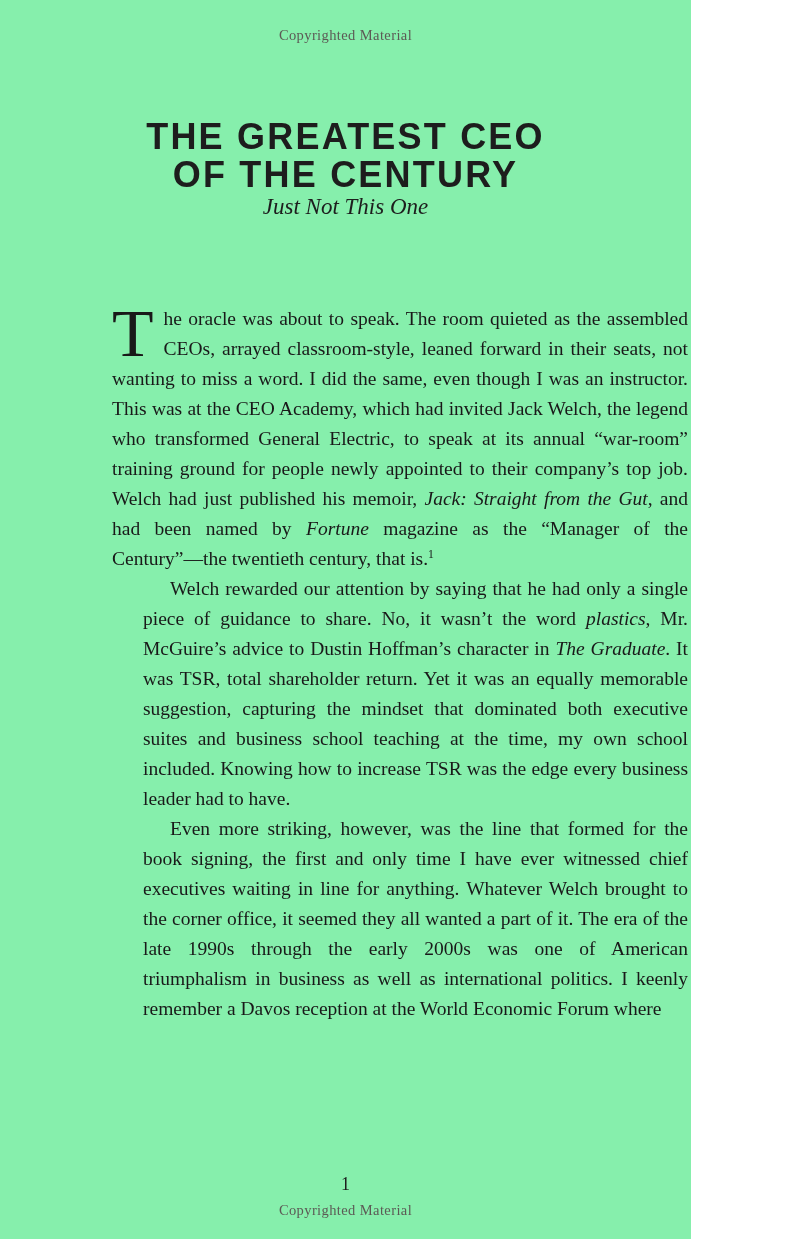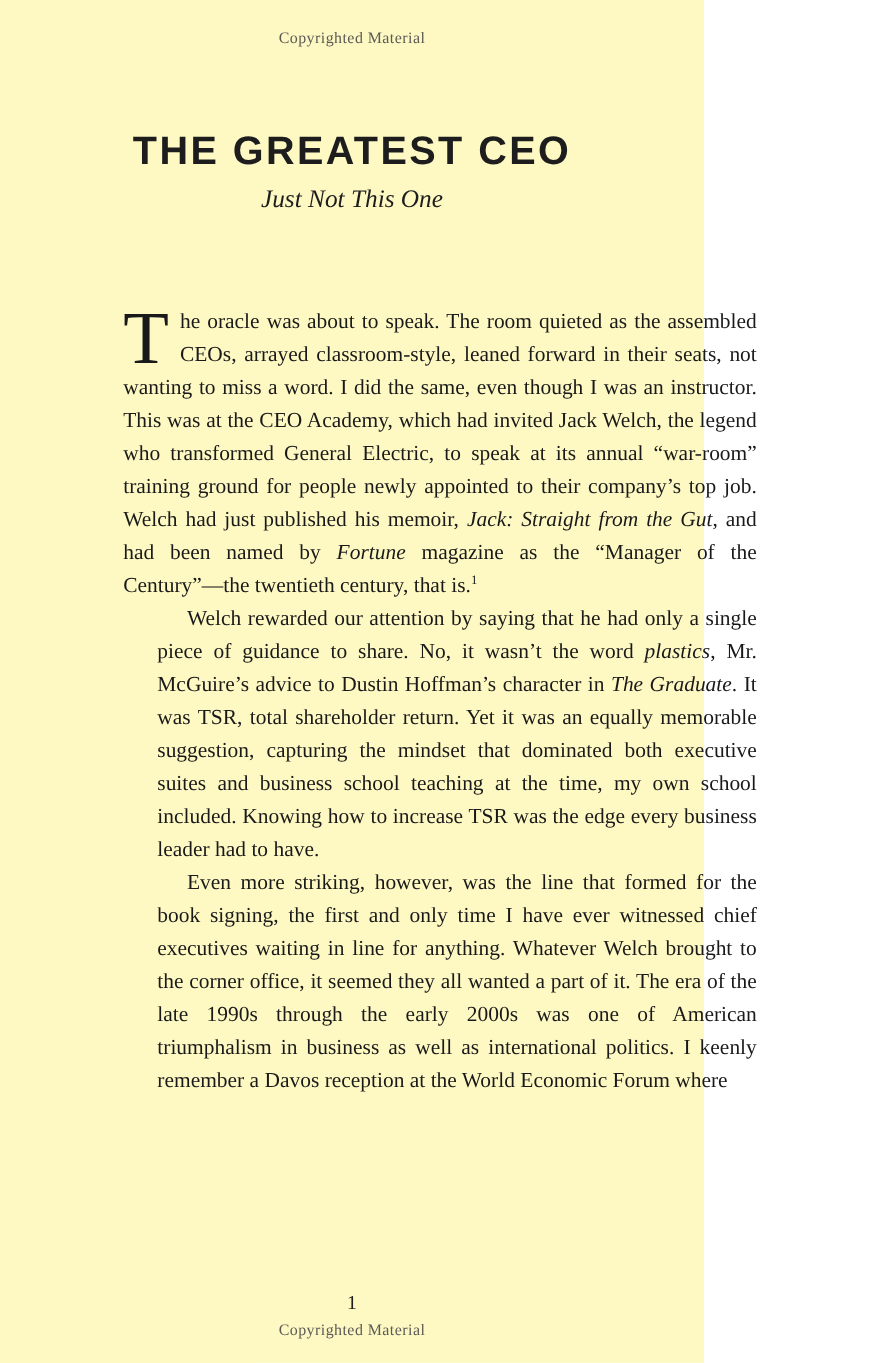--- a/index.html
+++ b/index.html
@@ -6,23 +6,23 @@
   html, body { background: #ffffff; }
   body {
     width: 800px;
     height: 1239px;
     position: relative;
     font-family: "Liberation Serif", serif;
     overflow: hidden;
   }
   .page {
     position: relative;
-    width: 640px;
+    width: 691px;
     height: 1239px;
-    background: #fef9c3;
+    background: #86efac;
   }
   .notice {
     text-align: center;
     font-family: "Liberation Serif", serif;
     font-size: 14.5px;
     letter-spacing: 0.4px;
     color: #5c5a55;
   }
   .notice.top { padding-top: 27px; }
   .kicker {
@@ -40,21 +40,20 @@
     text-align: center;
     font-family: "Liberation Sans", sans-serif;
     font-size: 36px;
     font-weight: 700;
     letter-spacing: 2.2px;
     line-height: 38px;
     color: #1d1d1d;
   }
   .title .title-line { display: block; }
   .subtitle {
-    margin-top: 12px;
     text-align: center;
     font-family: "Liberation Serif", serif;
     font-style: italic;
     font-size: 23px;
     color: #1d1d1d;
   }
   .body-text {
     margin: 84px 112px 0 112px;
     width: 576px;
     font-size: 19.5px;
@@ -95,20 +94,21 @@
 </head>
 <body>
 
 <div class="page">
 
   <div class="notice top">Copyrighted Material</div>
 
 
   <h1 class="title">
     <span class="title-line">THE GREATEST CEO</span>
+    <span class="title-line">OF THE CENTURY</span>
   </h1>
 
   <div class="subtitle">Just Not This One</div>
 
   <div class="body-text">
       <p class="para"><span class="drop-cap">T</span><span>he oracle was about to speak. The room quieted as the assembled CEOs, arrayed classroom-style, leaned forward in their seats, not wanting to miss a word. I did the same, even though I was an instructor. This was at the CEO Academy, which had invited Jack Welch, the legend who transformed General Electric, to speak at its annual “war-room” training ground for people newly appointed to their company’s top job. Welch had just published his memoir, </span><em>Jack: Straight from the Gut</em><span>, and had been named by </span><em>Fortune</em><span> magazine as the “Manager of the Century”—the twentieth century, that is.</span><sup>1</sup></p>
       <p class="para"><span>Welch rewarded our attention by saying that he had only a single piece of guidance to share. No, it wasn’t the word </span><em>plastics</em><span>, Mr. McGuire’s advice to Dustin Hoffman’s character in </span><em>The Graduate</em><span>. It was TSR, total shareholder return. Yet it was an equally memorable suggestion, capturing the mindset that dominated both executive suites and business school teaching at the time, my own school included. Knowing how to increase TSR was the edge every business leader had to have.</span></p>
       <p class="para"><span>Even more striking, however, was the line that formed for the book signing, the first and only time I have ever witnessed chief executives waiting in line for anything. Whatever Welch brought to the corner office, it seemed they all wanted a part of it. The era of the late 1990s through the early 2000s was one of American triumphalism in business as well as international politics. I keenly remember a Davos reception at the World Economic Forum where</span></p>
     </div>
 

